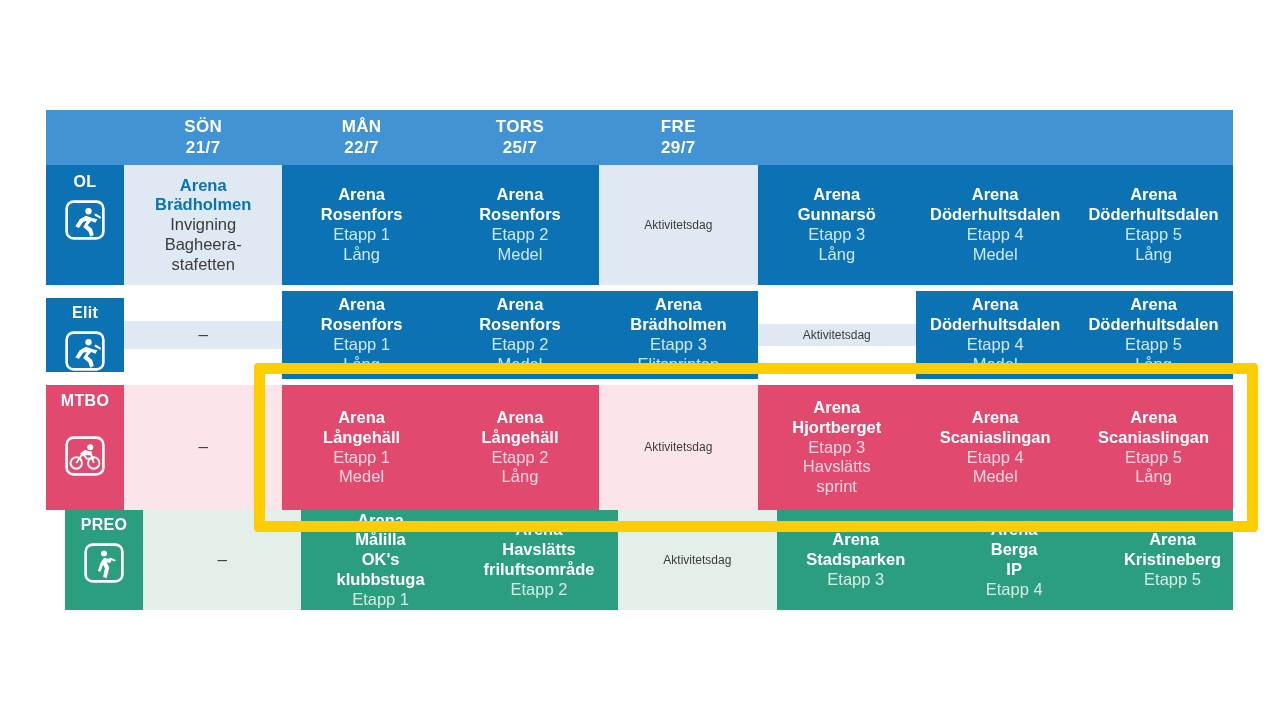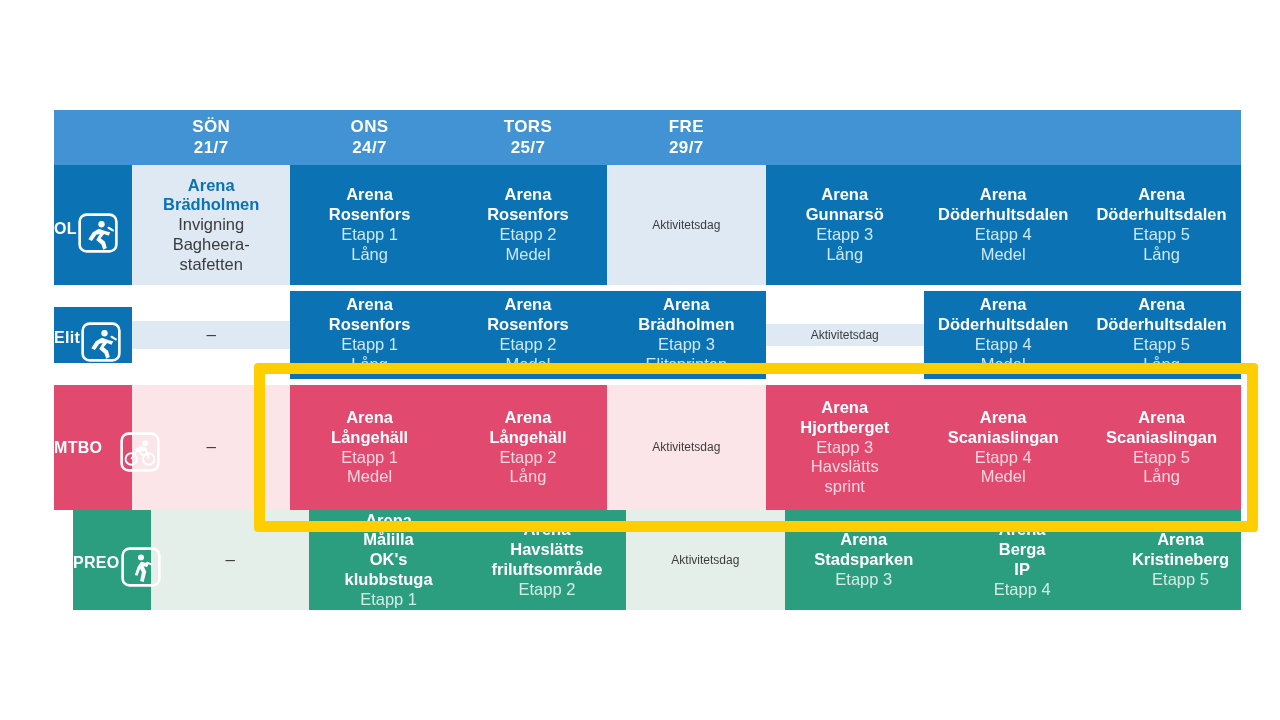--- a/index.html
+++ b/index.html
@@ -10,21 +10,20 @@
     overflow: hidden;
   }
   #stage { position: relative; width: 1280px; height: 720px; }
 
   
   .sched {
     position: absolute;
     left: 46px; top: 110px;
     width: 1187px; height: 522px;
     overflow: hidden;
-    margin-left: 8px;
   }
   .row { display: flex; width: 100%; }
 
   
   .c-label { width: 78px; flex: 0 0 78px; }
   .c-day   { width: 158.4px; flex: 0 0 158.4px; }
 
   
   .hdr { height: 55px; background: #4193D3; }
   .hdr .c-label { background: #4193D3; }
@@ -38,30 +37,30 @@
     letter-spacing: .4px;
   }
 
   
   .r-ol   { height: 120px; }
   .r-elit { height: 100px; align-items: center; }
   .r-mtbo { height: 125px; }
   .r-preo { height: 100px; padding-left: 19px; }
 
   .c-label {
-    display: flex; flex-direction: row;
+    display: flex; flex-direction: column;
     align-items: center; justify-content: flex-start;
     padding-top: 8px;
     color: #ffffff;
     position: relative;
   }
   .lbl-txt { font-weight: bold; font-size: 16px; letter-spacing: .3px; }
   .lbl-icon { margin-top: 8px; width: 42px; height: 42px; }
   .r-elit .c-label { padding-top: 6px; }
-  .r-mtbo .c-label { padding-top: 1px; gap: 17px; }
+  .r-mtbo .c-label { padding-top: 7px; gap: 17px; }
   .r-preo .c-label { padding-top: 6px; }
 
   .cell {
     display: flex; flex-direction: column;
     align-items: center; justify-content: center;
     text-align: center;
     line-height: 1.2;
     padding: 4px 2px;
     white-space: nowrap;
   }
@@ -103,22 +102,22 @@
 
   <div class="sched">
 
     <div class="row hdr">
       <div class="c-label"></div>
       <div class="c-day">
         <span>SÖN</span>
         <span>21/7</span>
       </div>
       <div class="c-day">
-        <span>ONS</span>
-        <span>24/7</span>
+        <span>MÅN</span>
+        <span>22/7</span>
       </div>
       <div class="c-day">
         <span>TORS</span>
         <span>25/7</span>
       </div>
       <div class="c-day">
         <span>FRE</span>
         <span>29/7</span>
       </div>
     </div>

